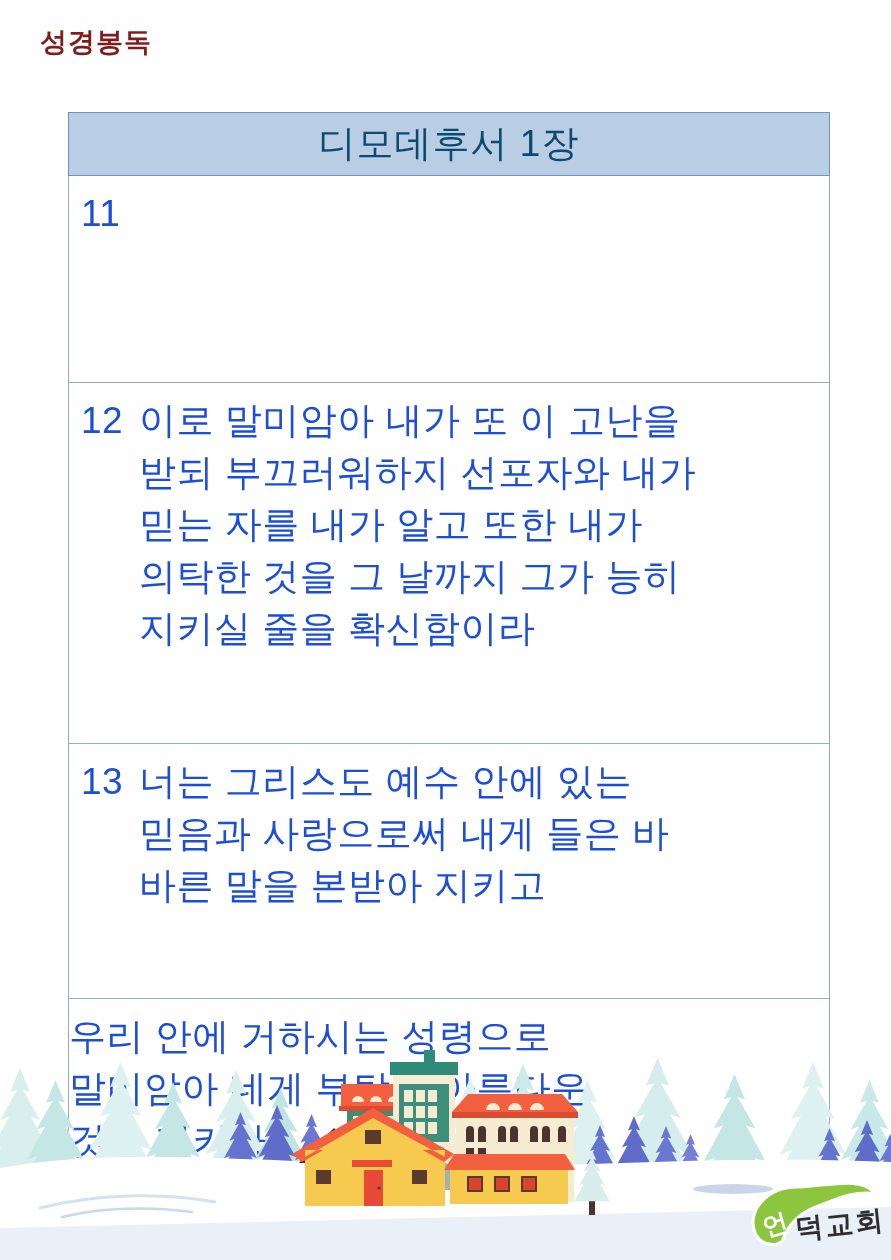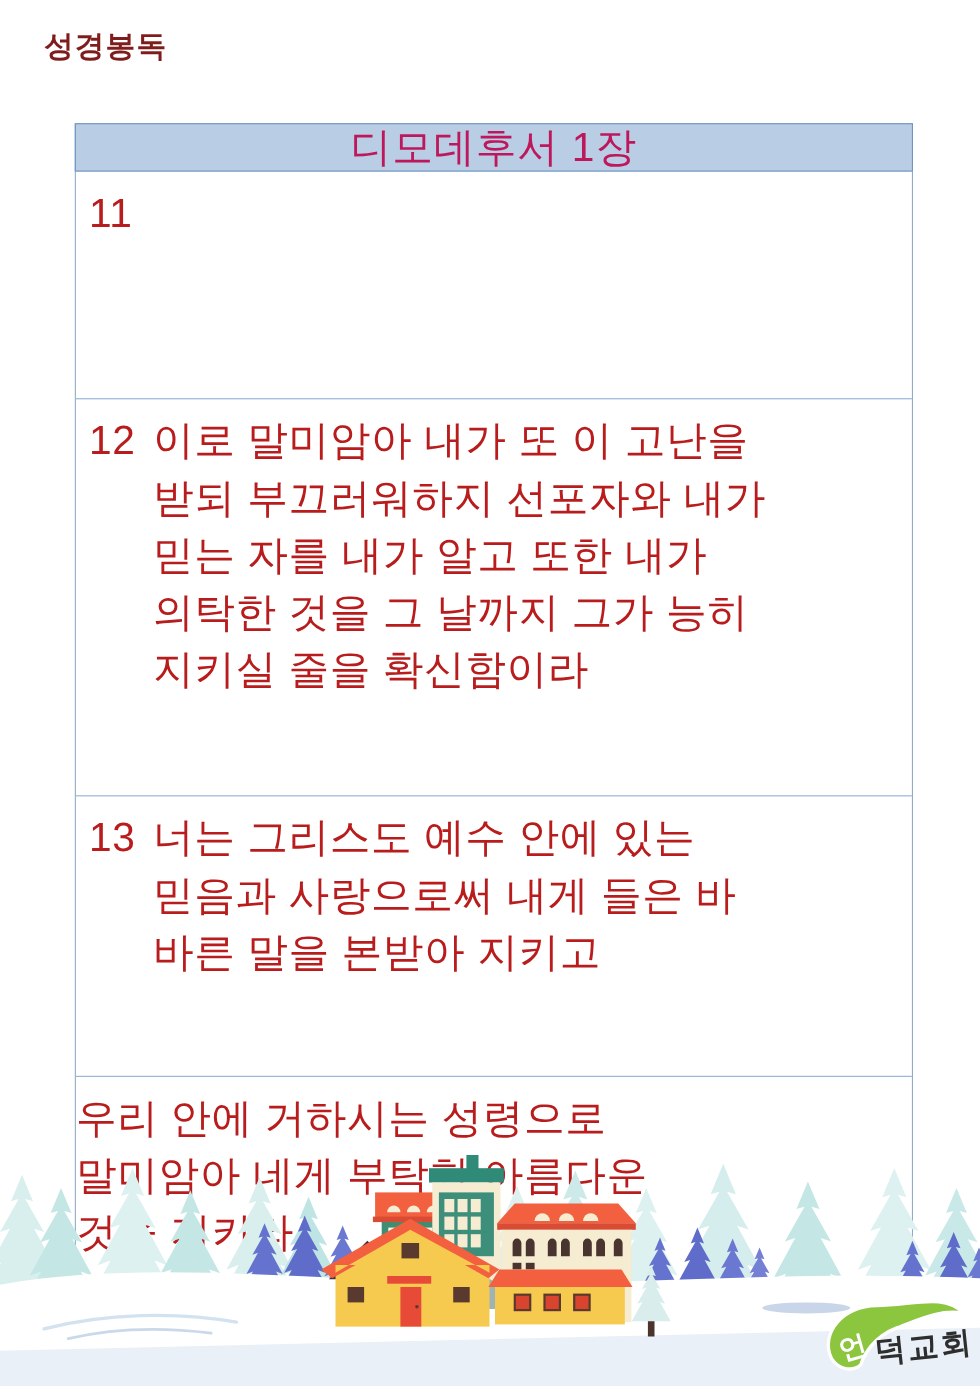--- a/index.html
+++ b/index.html
@@ -4,25 +4,25 @@
 <style>
   html,body{margin:0;padding:0;background:#ffffff;}
   .page{position:relative;width:891px;height:1260px;background:#ffffff;overflow:hidden;
         font-family:"Liberation Sans","DejaVu Sans",sans-serif;}
 
   .page-title{position:absolute;left:40px;top:24px;font-size:27px;font-weight:bold;
               color:#7f1d1d;letter-spacing:1px;}
 
   .scripture-table{position:absolute;left:68px;top:112px;width:762px;
                    border:1px solid #93aac6;box-sizing:border-box;background:transparent;}
-  .table-header{height:44px;background:#b9cde4;border:1px solid #6f94c0;margin:-1px -1px 0 -1px;
+  .table-header{height:64px;background:#b9cde4;border:1px solid #6f94c0;margin:-1px -1px 0 -1px;
                 display:flex;align-items:center;justify-content:center;
-                font-size:37px;color:#be185d;letter-spacing:1px;box-sizing:border-box;}
+                font-size:37px;color:#0c4a6e;letter-spacing:1px;box-sizing:border-box;}
   .verse-row{display:flex;box-sizing:border-box;padding-top:12px;
-             font-size:37px;line-height:52px;color:#b91c1c;letter-spacing:0.5px;}
+             font-size:37px;line-height:52px;color:#1d4ed8;letter-spacing:0.5px;}
   .verse-row + .verse-row{border-top:1.5px solid #8fb0d6;margin-top:44px;}
   .row-v11{height:162px;}
   .row-v12{height:317px;}
   .row-v13{height:211px;}
   .row-v14{height:218px;}
   .verse-num{flex:0 0 70px;padding-left:12px;box-sizing:border-box;}
   .verse-text{flex:1;white-space:pre-line;padding-right:6px;}
 
   .illustration{position:absolute;left:0;top:1050px;width:891px;height:210px;}
 

